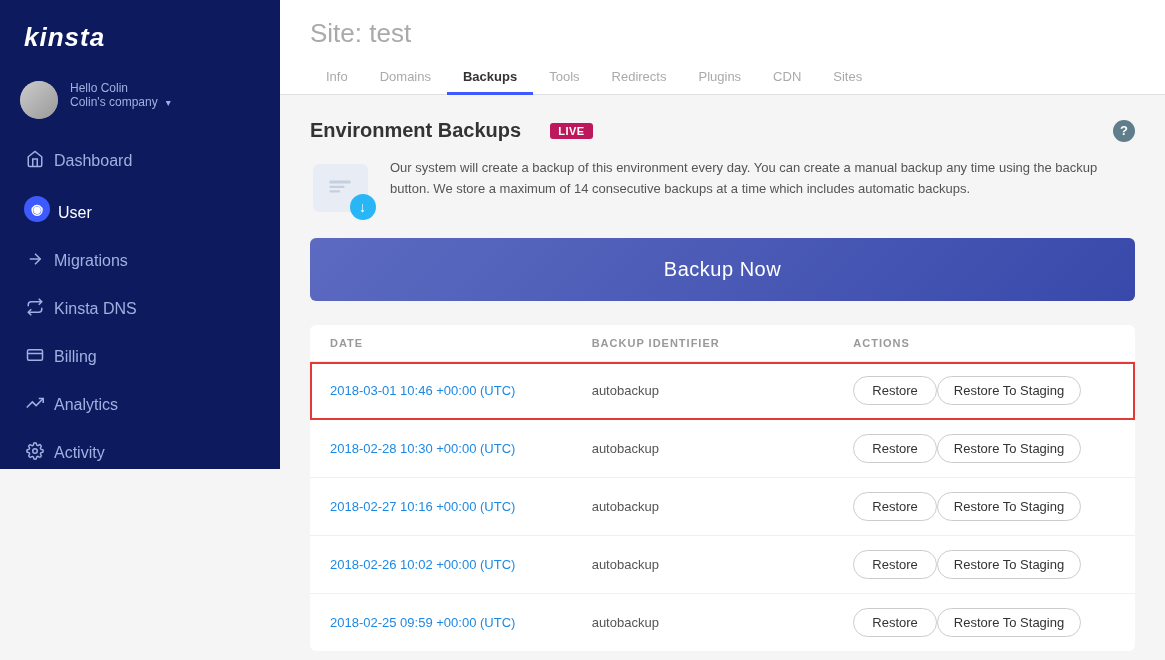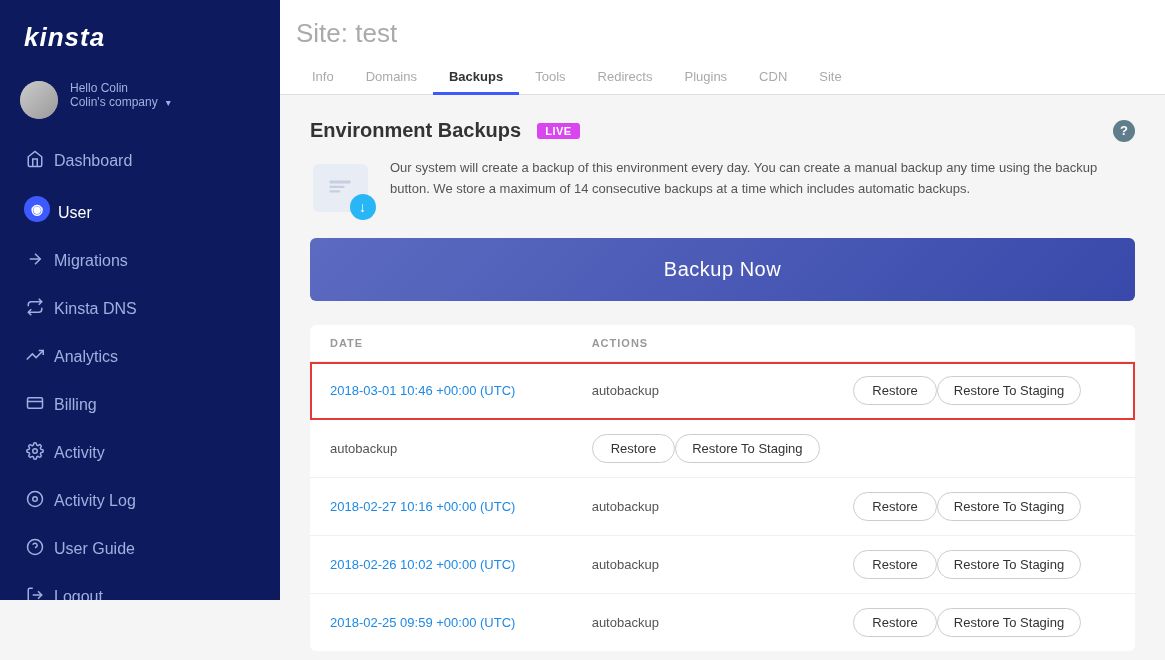--- a/index.html
+++ b/index.html
@@ -5,21 +5,21 @@
     * { margin: 0; padding: 0; box-sizing: border-box; }
     body { font-family: -apple-system, BlinkMacSystemFont, 'Segoe UI', sans-serif; display: flex; width: 1165px; height: 660px; overflow: hidden; background: #f5f5f5; }
 
     
     .sidebar {
       width: 280px;
       min-width: 280px;
       background: #0d1b5e;
       display: flex;
       flex-direction: column;
-      height: 600px;
+      height: 469px;
       overflow: hidden;
     }
     .sidebar-logo {
       padding: 22px 24px 18px;
     }
     .logo-text {
       color: white;
       font-size: 26px;
       font-weight: 700;
       letter-spacing: 1px;
@@ -82,21 +82,21 @@
     
     .main {
       flex: 1;
       display: flex;
       flex-direction: column;
       height: 660px;
       overflow: hidden;
     }
     .page-header {
       background: white;
-      padding: 18px 16px 0;
+      padding: 18px 30px 0;
       border-bottom: 1px solid #e0e0e0;
     }
     .page-title {
       font-size: 26px;
       color: #aaa;
       font-weight: 300;
       margin-bottom: 12px;
     }
 
     
@@ -122,30 +122,30 @@
     .content {
       flex: 1;
       overflow-y: auto;
       padding: 24px 30px;
       background: #f5f5f5;
     }
 
     .section-header {
       display: flex;
       align-items: center;
-      gap: 16px;
+      gap: 29px;
       margin-bottom: 16px;
     }
     .section-title {
       font-size: 20px;
       font-weight: 600;
       color: #333;
     }
     .live-badge {
-      background: #d946ef;
+      background: #be185d;
       color: white;
       font-size: 11px;
       font-weight: 700;
       padding: 2px 8px;
       border-radius: 3px;
       letter-spacing: 0.5px;
     }
     .help-icon {
       margin-left: auto;
       width: 22px;
@@ -332,34 +332,34 @@
             <path d="M3 11V9a4 4 0 0 1 4-4h14"></path>
             <polyline points="7 23 3 19 7 15"></polyline>
             <path d="M21 13v2a4 4 0 0 1-4 4H3"></path>
           </svg>
       </div>
       <span>Kinsta DNS</span>
     </div>
     <div class="nav-item">
       <div class="nav-icon">
         <svg width="18" height="18" viewBox="0 0 24 24" fill="none" stroke="#a0b0e0" stroke-width="2">
+            <rect x="2" y="5" width="20" height="14" rx="2"></rect>
+            <line x1="2" y1="10" x2="22" y2="10"></line>
+          </svg>
+      </div>
+      <span>Billing</span>
+    </div>
+    <div class="nav-item">
+      <div class="nav-icon">
+        <svg width="18" height="18" viewBox="0 0 24 24" fill="none" stroke="#a0b0e0" stroke-width="2">
             <polyline points="23 6 13.5 15.5 8.5 10.5 1 18"></polyline>
             <polyline points="17 6 23 6 23 12"></polyline>
           </svg>
       </div>
       <span>Analytics</span>
-    </div>
-    <div class="nav-item">
-      <div class="nav-icon">
-        <svg width="18" height="18" viewBox="0 0 24 24" fill="none" stroke="#a0b0e0" stroke-width="2">
-            <rect x="2" y="5" width="20" height="14" rx="2"></rect>
-            <line x1="2" y1="10" x2="22" y2="10"></line>
-          </svg>
-      </div>
-      <span>Billing</span>
     </div>
     <div class="nav-item">
       <div class="nav-icon">
         <svg width="18" height="18" viewBox="0 0 24 24" fill="none" stroke="#a0b0e0" stroke-width="2">
             <circle cx="12" cy="12" r="3"></circle>
             <path d="M19.4 15a1.65 1.65 0 0 0 .33 1.82l.06.06a2 2 0 0 1-2.83 2.83l-.06-.06a1.65 1.65 0 0 0-1.82-.33 1.65 1.65 0 0 0-1 1.51V21a2 2 0 0 1-4 0v-.09A1.65 1.65 0 0 0 9 19.4a1.65 1.65 0 0 0-1.82.33l-.06.06a2 2 0 0 1-2.83-2.83l.06-.06A1.65 1.65 0 0 0 4.68 15a1.65 1.65 0 0 0-1.51-1H3a2 2 0 0 1 0-4h.09A1.65 1.65 0 0 0 4.6 9a1.65 1.65 0 0 0-.33-1.82l-.06-.06a2 2 0 0 1 2.83-2.83l.06.06A1.65 1.65 0 0 0 9 4.68a1.65 1.65 0 0 0 1-1.51V3a2 2 0 0 1 4 0v.09a1.65 1.65 0 0 0 1 1.51 1.65 1.65 0 0 0 1.82-.33l.06-.06a2 2 0 0 1 2.83 2.83l-.06.06A1.65 1.65 0 0 0 19.4 9a1.65 1.65 0 0 0 1.51 1H21a2 2 0 0 1 0 4h-.09a1.65 1.65 0 0 0-1.51 1z"></path>
           </svg>
       </div>
       <span>Activity</span>
     </div>
@@ -399,21 +399,21 @@
   <div class="page-header">
     <h1 class="page-title">Site: test</h1>
     <nav class="sub-nav">
       <div class="sub-nav-item">Info</div>
       <div class="sub-nav-item">Domains</div>
       <div class="sub-nav-item active">Backups</div>
       <div class="sub-nav-item">Tools</div>
       <div class="sub-nav-item">Redirects</div>
       <div class="sub-nav-item">Plugins</div>
       <div class="sub-nav-item">CDN</div>
-      <div class="sub-nav-item">Site</div>
+      <div class="sub-nav-item">Sites</div>
     </nav>
   </div>
 
   <div class="content">
     <div class="section-header">
       <span class="section-title">Environment Backups</span>
       <span class="live-badge">LIVE</span>
       <div class="help-icon">?</div>
     </div>
 
@@ -430,33 +430,35 @@
         </div>
       </div>
       <p class="info-text">Our system will create a backup of this environment every day. You can create a manual backup any time using the backup button. We store a maximum of 14 consecutive backups at a time which includes automatic backups.</p>
     </div>
 
     <button class="backup-now-btn">Backup Now</button>
 
     <div class="backups-table">
       <div class="table-header">
         <div class="table-header-cell">DATE</div>
+        <div class="table-header-cell">BACKUP IDENTIFIER</div>
         <div class="table-header-cell">ACTIONS</div>
       </div>
 
       <div class="table-row highlighted">
         <div class="date-cell">2018-03-01 10:46 +00:00 (UTC)</div>
         <div class="identifier-cell">autobackup</div>
         <div class="actions-cell">
           <button class="btn-restore">Restore</button>
           <button class="btn-restore-staging">Restore To Staging</button>
         </div>
       </div>
 
       <div class="table-row">
+        <div class="date-cell">2018-02-28 10:30 +00:00 (UTC)</div>
         <div class="identifier-cell">autobackup</div>
         <div class="actions-cell">
           <button class="btn-restore">Restore</button>
           <button class="btn-restore-staging">Restore To Staging</button>
         </div>
       </div>
 
       <div class="table-row">
         <div class="date-cell">2018-02-27 10:16 +00:00 (UTC)</div>
         <div class="identifier-cell">autobackup</div>

